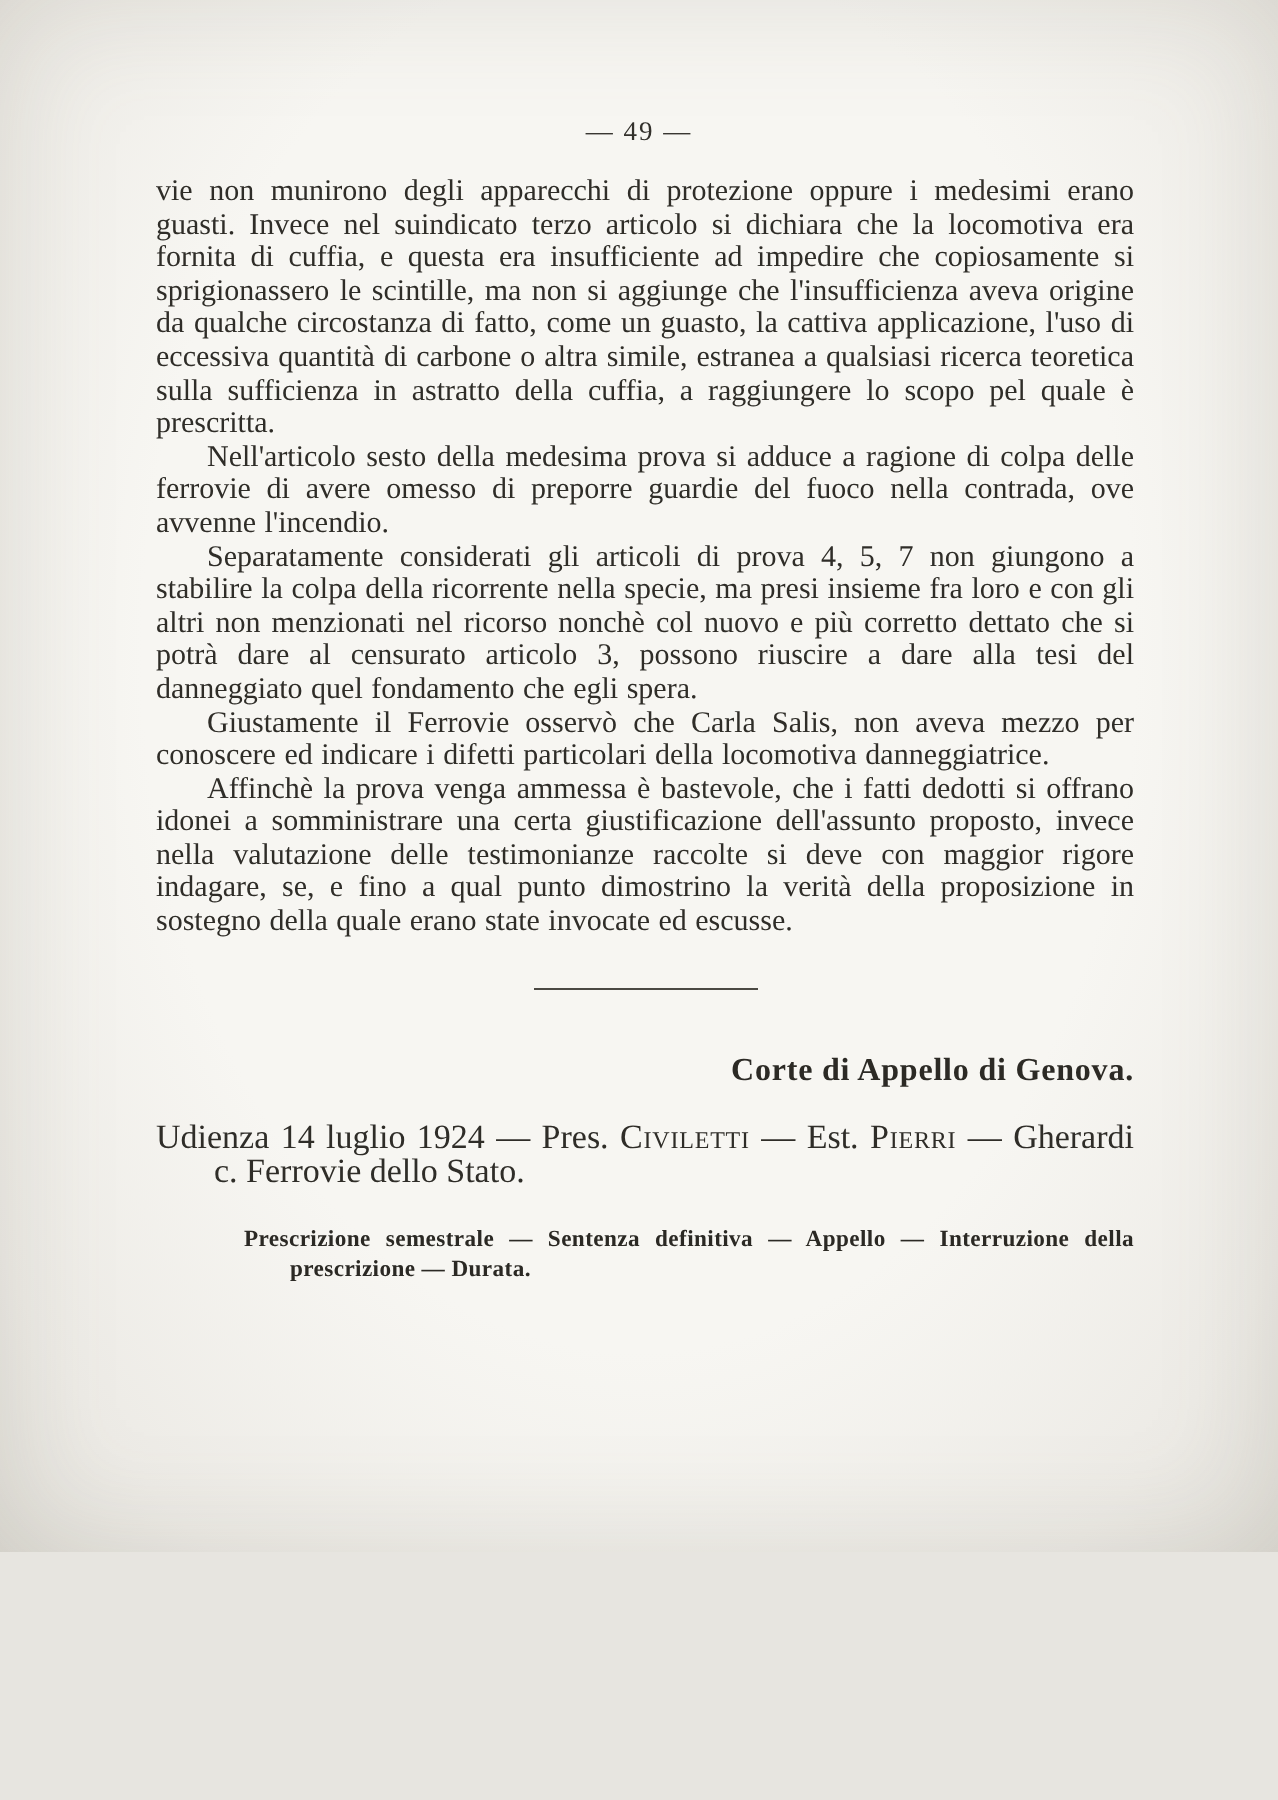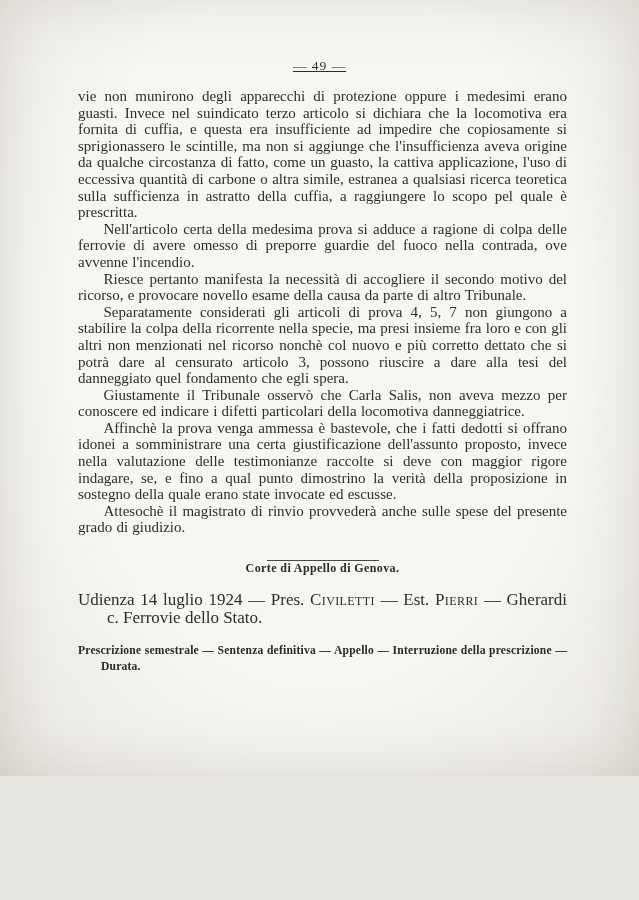--- a/index.html
+++ b/index.html
@@ -8,21 +8,20 @@
     background: #e7e5e0;
     font-family: "Liberation Serif", "DejaVu Serif", serif;
   }
   .page {
     position: relative;
     width: 639px; height: 776px;
     background: radial-gradient(ellipse at 50% 42%, #f7f6f2 55%, #edebe6 85%, #e3e1db 100%);
     color: #2f2d28;
     overflow: hidden;
     box-shadow: inset 0 0 60px rgba(120,115,100,0.18);
-    text-decoration: underline;
   }
   .page-number {
     text-align: center;
     padding-top: 58px;
     font-size: 13.5px;
     letter-spacing: 1px;
     color: #33312c;
   }
   .content {
     position: absolute;
@@ -40,23 +39,24 @@
   }
   .body-text p.continuation { text-indent: 0; }
   .divider {
     width: 112px;
     margin: 24px auto 0 auto;
     border: none;
     border-top: 1.2px solid #4b4943;
     height: 0;
   }
   .section-title {
-    text-align: center;
+    margin-top: 32px;
+    text-align: right;
     font-weight: bold;
-    font-size: 12px;
+    font-size: 16px;
     letter-spacing: 0.4px;
     color: #2c2a25;
   }
   .hearing {
     margin-top: 15px;
     font-size: 17px;
     line-height: 17.5px;
     padding-left: 29px;
     text-indent: -29px;
     text-align: justify;
@@ -65,39 +65,38 @@
   .keywords {
     margin-top: 13px;
     font-weight: bold;
     font-size: 11.6px;
     line-height: 15.5px;
     padding-left: 23px;
     text-indent: -23px;
     letter-spacing: 0.2px;
     color: #2b2924;
     text-align: justify;
+    margin-left: 44px;
   }
 </style>
 </head>
 <body>
 
 <div class="page">
 
   <div class="page-number">— 49 —</div>
 
   <div class="content">
 
     <div class="body-text">
       <p class="continuation">vie non munirono degli apparecchi di protezione oppure i medesimi erano guasti. Invece nel suindicato terzo articolo si dichiara che la locomotiva era fornita di cuffia, e questa era insufficiente ad impedire che copiosamente si sprigionassero le scintille, ma non si aggiunge che l'insufficienza aveva origine da qualche circostanza di fatto, come un guasto, la cattiva applicazione, l'uso di eccessiva quantità di carbone o altra simile, estranea a qualsiasi ricerca teoretica sulla sufficienza in astratto della cuffia, a raggiungere lo scopo pel quale è prescritta.</p>
-      <p>Nell'articolo certa della medesima prova si adduce a ragione di colpa delle ferrovie di avere omesso di preporre guardie del fuoco nella contrada, ove avvenne l'incendio.</p>
-      <p>Riesce pertanto manifesta la necessità di accogliere il secondo motivo del ricorso, e provocare novello esame della causa da parte di altro Tribunale.</p>
+      <p>Nell'articolo sesto della medesima prova si adduce a ragione di colpa delle ferrovie di avere omesso di preporre guardie del fuoco nella contrada, ove avvenne l'incendio.</p>
       <p>Separatamente considerati gli articoli di prova 4, 5, 7 non giungono a stabilire la colpa della ricorrente nella specie, ma presi insieme fra loro e con gli altri non menzionati nel ricorso nonchè col nuovo e più corretto dettato che si potrà dare al censurato articolo 3, possono riuscire a dare alla tesi del danneggiato quel fondamento che egli spera.</p>
-      <p>Giustamente il Tribunale osservò che Carla Salis, non aveva mezzo per conoscere ed indicare i difetti particolari della locomotiva danneggiatrice.</p>
+      <p>Giustamente il Ferrovie osservò che Carla Salis, non aveva mezzo per conoscere ed indicare i difetti particolari della locomotiva danneggiatrice.</p>
       <p>Affinchè la prova venga ammessa è bastevole, che i fatti dedotti si offrano idonei a somministrare una certa giustificazione dell'assunto proposto, invece nella valutazione delle testimonianze raccolte si deve con maggior rigore indagare, se, e fino a qual punto dimostrino la verità della proposizione in sostegno della quale erano state invocate ed escusse.</p>
-      <p>Attesochè il magistrato di rinvio provvederà anche sulle spese del presente grado di giudizio.</p>
     </div>
 
     <hr class="divider">
 
     <div class="section-title">Corte di Appello di Genova.</div>
 
     <p class="hearing"><span>Udienza 14 luglio 1924 — Pres. </span><span class="sc">Civiletti</span><span> — Est. </span><span class="sc">Pierri</span><span> — Gherardi c. Ferrovie dello Stato.</span></p>
 
     <p class="keywords">Prescrizione semestrale — Sentenza definitiva — Appello — Interruzione della prescrizione — Durata.</p>
 

